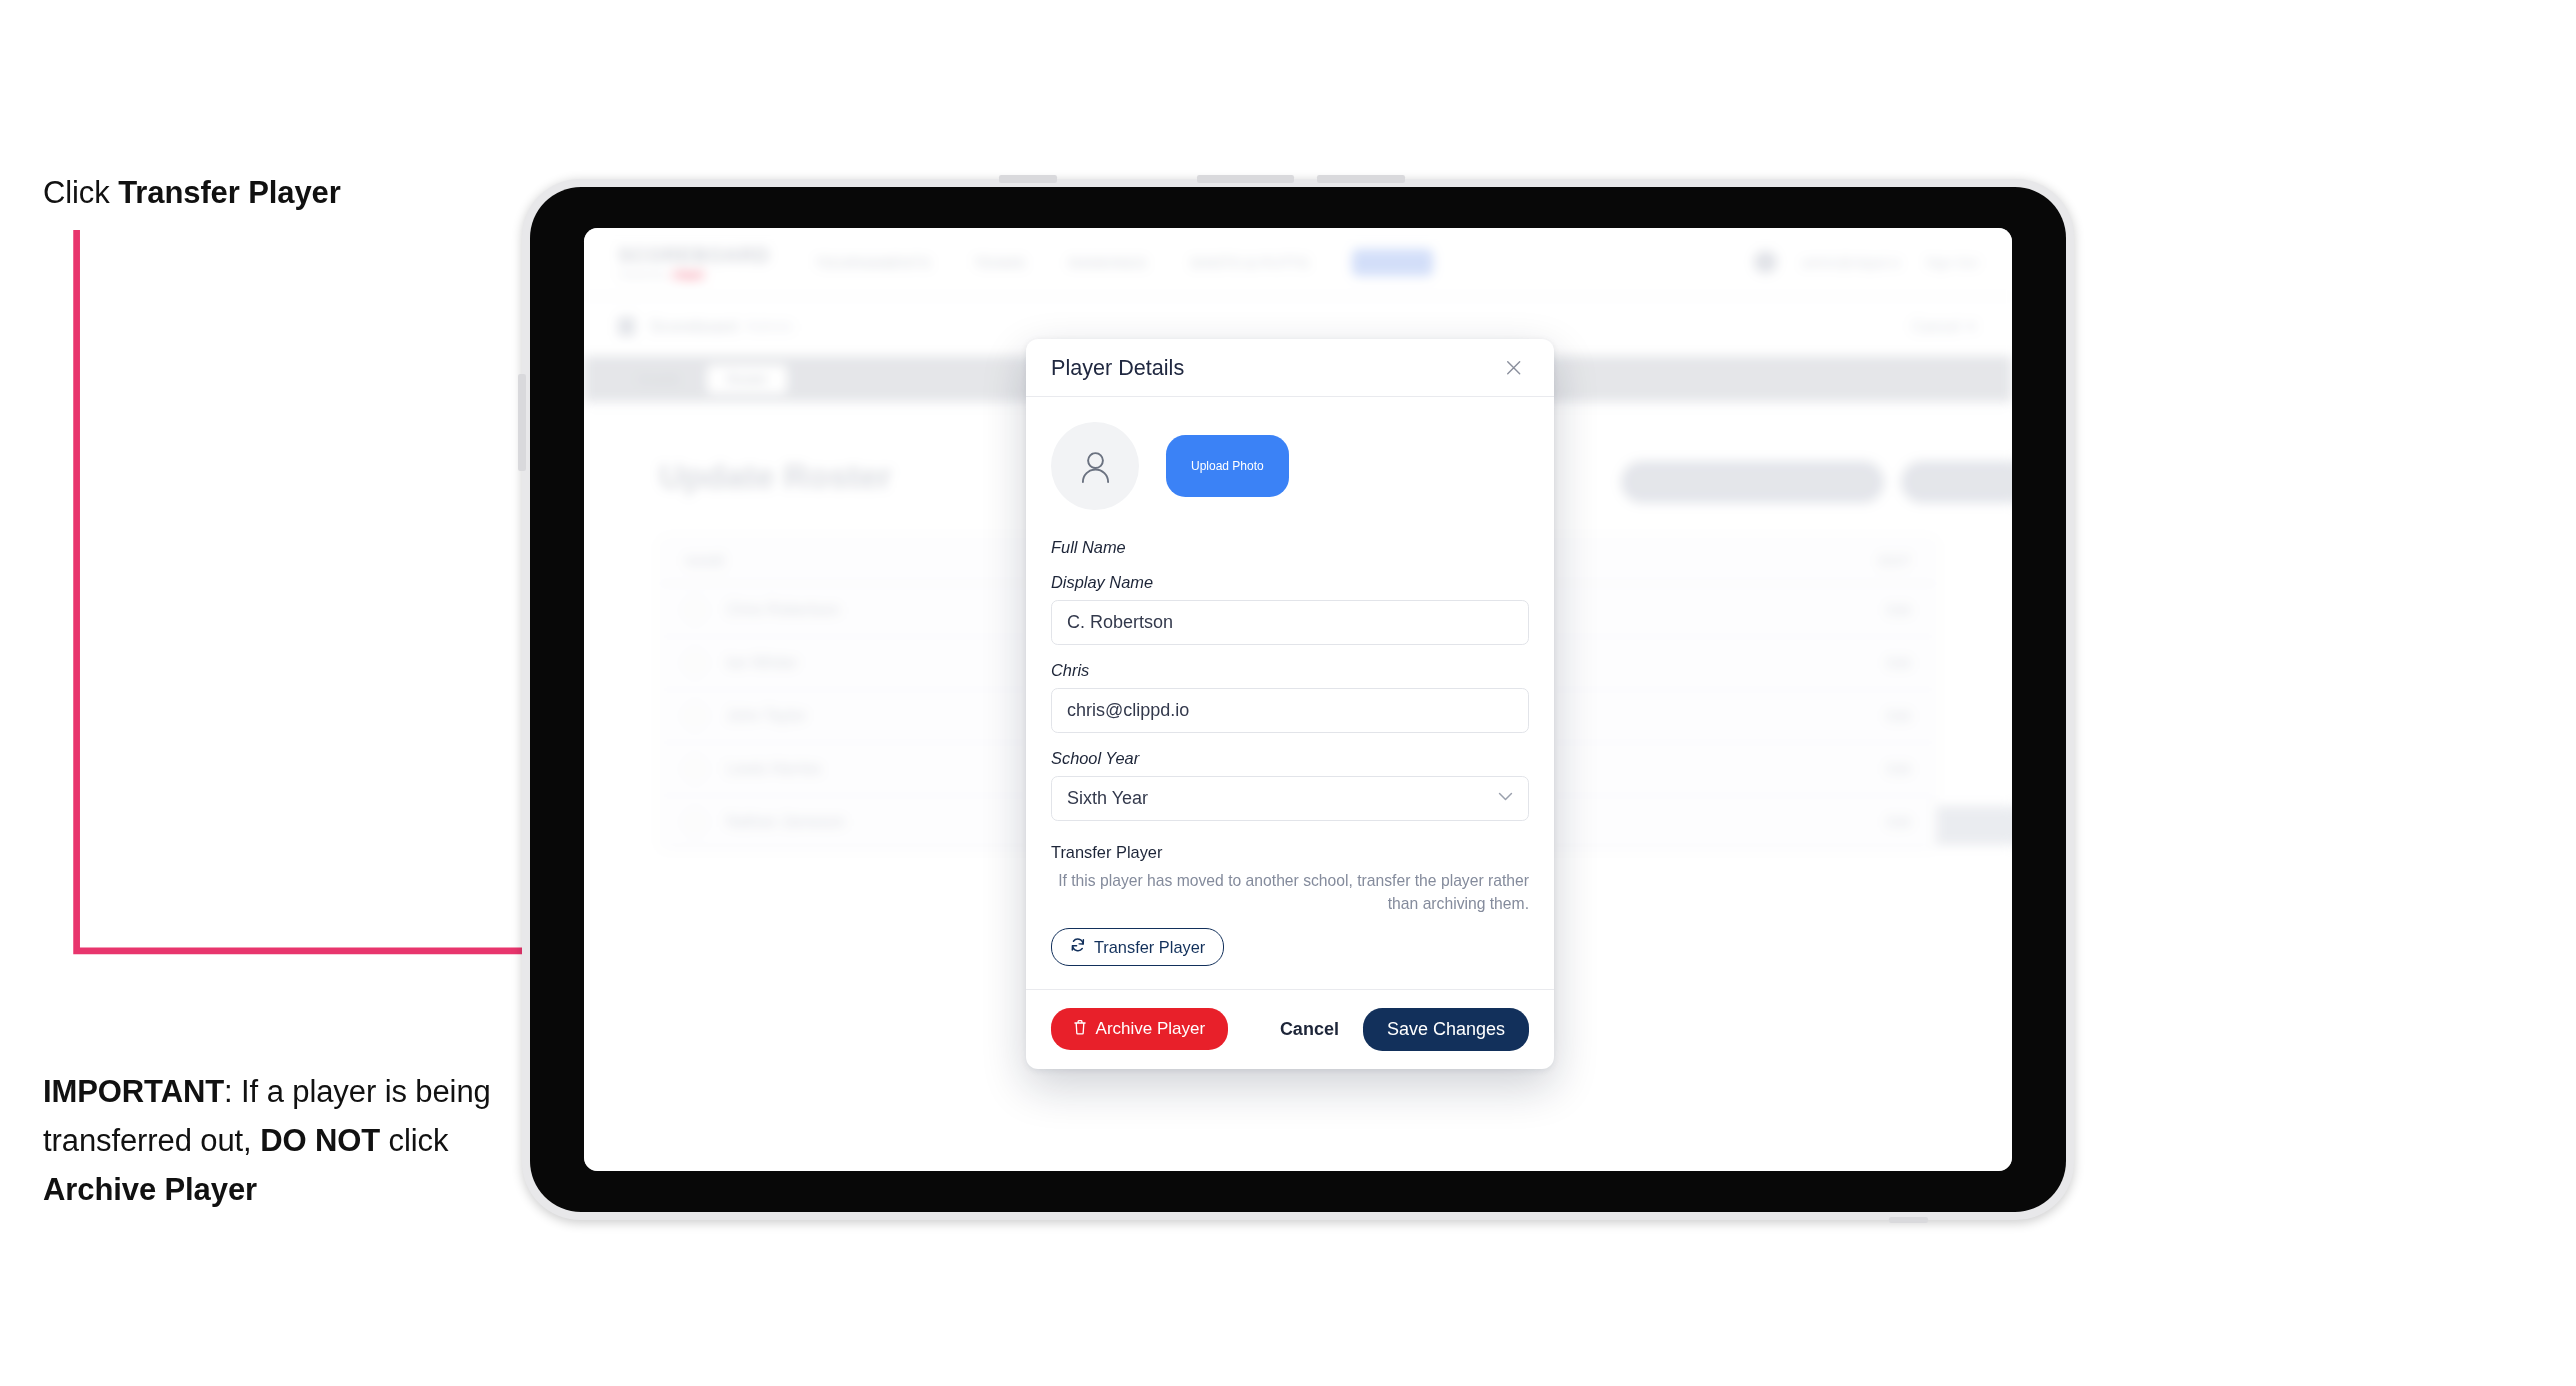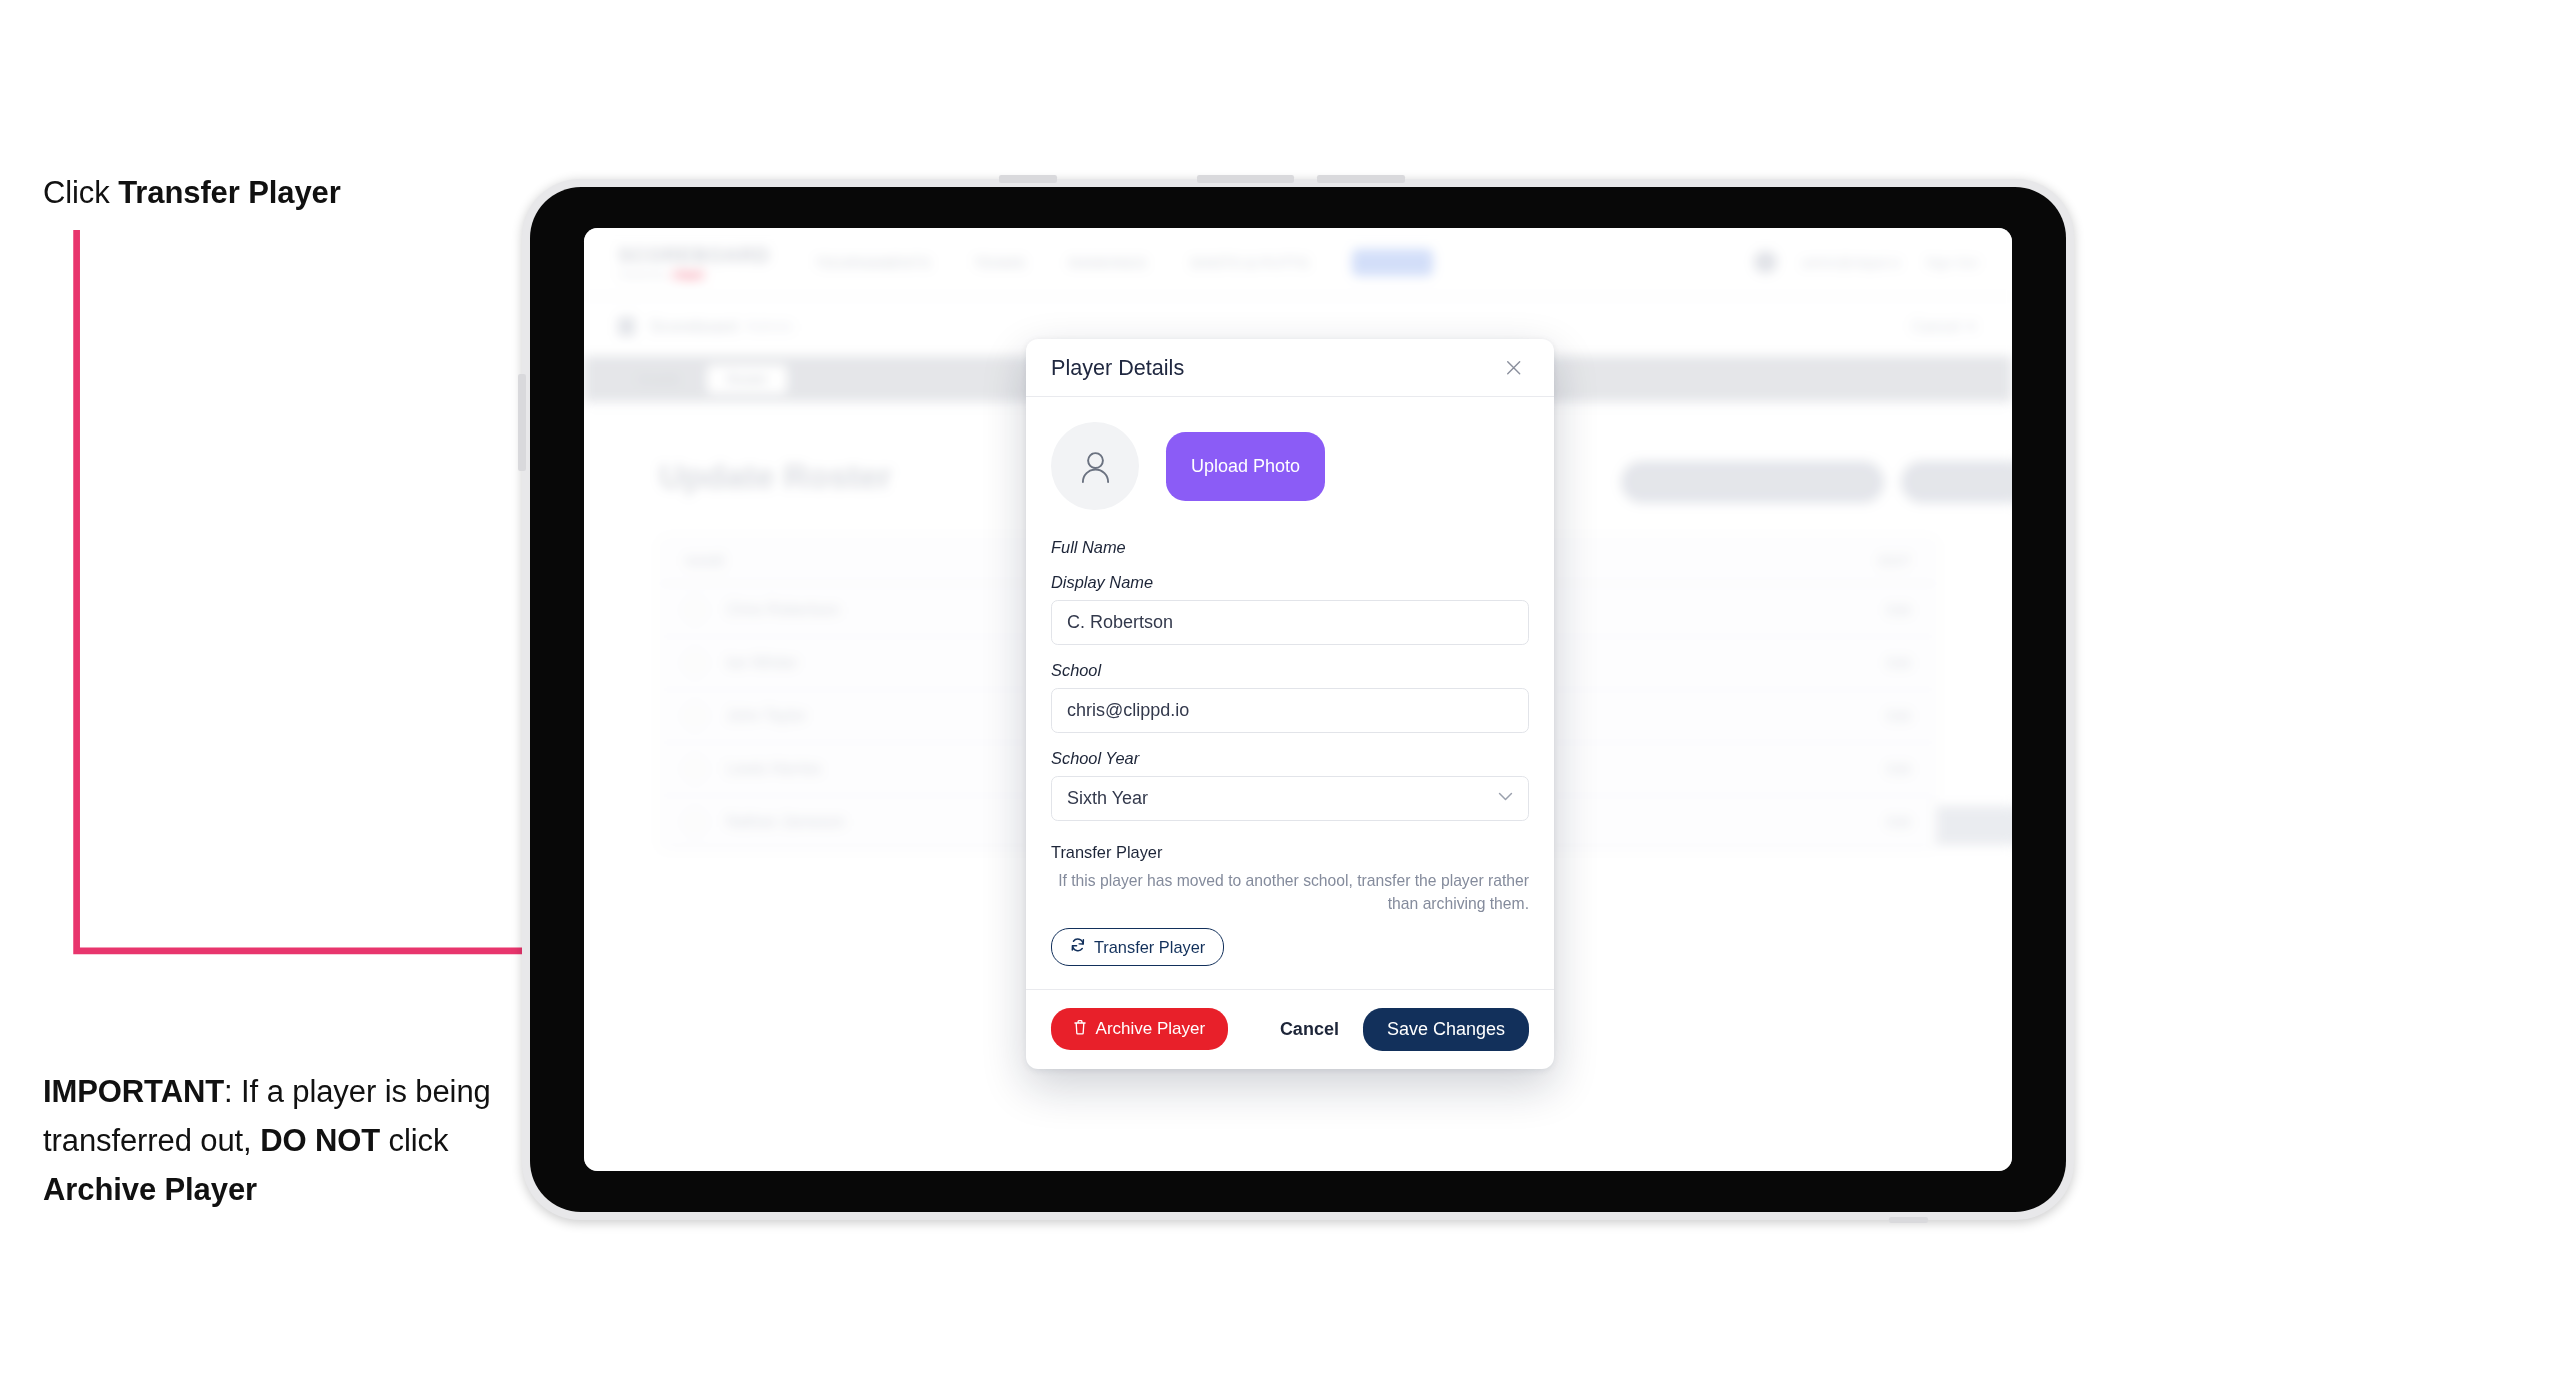--- a/index.html
+++ b/index.html
@@ -198,22 +198,22 @@
     cursor: pointer;
   }
   #modal-body { padding: 25px 25px 22.4px 25px; }
 
   #photo-row { display:flex; align-items:center; gap: 27px; margin-bottom: 28px; }
   #avatar {
     width: 88px; height: 88px; border-radius:50%; background:#f2f3f5;
     display:flex; align-items:center; justify-content:center;
   }
   #upload-photo {
-    background:#8b5cf6; color:#ffffff; border:none; cursor:pointer;
-    font-size: 18px; padding: 24px 25px; border-radius: 19.4px;
+    background:#3b82f6; color:#ffffff; border:none; cursor:pointer;
+    font-size: 12px; padding: 24px 25px; border-radius: 19.4px;
     font-family:"Liberation Sans", sans-serif;
   }
 
   .field { margin-bottom: 16.4px; }
   .field-label {
     font-size: 16.4px; color:#1d2538; margin-bottom: 7.5px; display:block;font-style:italic;
   }
   .field-input {
     width: 100%; height: 45px; border:0.7px solid #e2e4e9; border-radius: 6.7px;
     background:#ffffff; font-size: 18px; color:#33394c; padding: 0 15px;
@@ -399,21 +399,21 @@
       <div class="field">
         <label class="field-label">Full Name</label>
       </div>
 
       <div class="field">
         <label class="field-label">Display Name</label>
         <input class="field-input" type="text" value="C. Robertson" style="">
       </div>
 
       <div class="field">
-        <label class="field-label">School</label>
+        <label class="field-label">Chris</label>
         <input class="field-input" type="text" value="chris@clippd.io" style="">
       </div>
 
       <div class="field">
         <label class="field-label">School Year</label>
         <div class="select-wrap">
           <input class="field-input" type="text" readonly="" value="Sixth Year" style="">
           <span class="chev">
             <svg width="15" height="9.7" viewBox="0 0 20 13" fill="none">
               <path d="M2 2 L10 10 L18 2" stroke="#9aa0ad" stroke-width="2" stroke-linecap="round" stroke-linejoin="round"></path>

